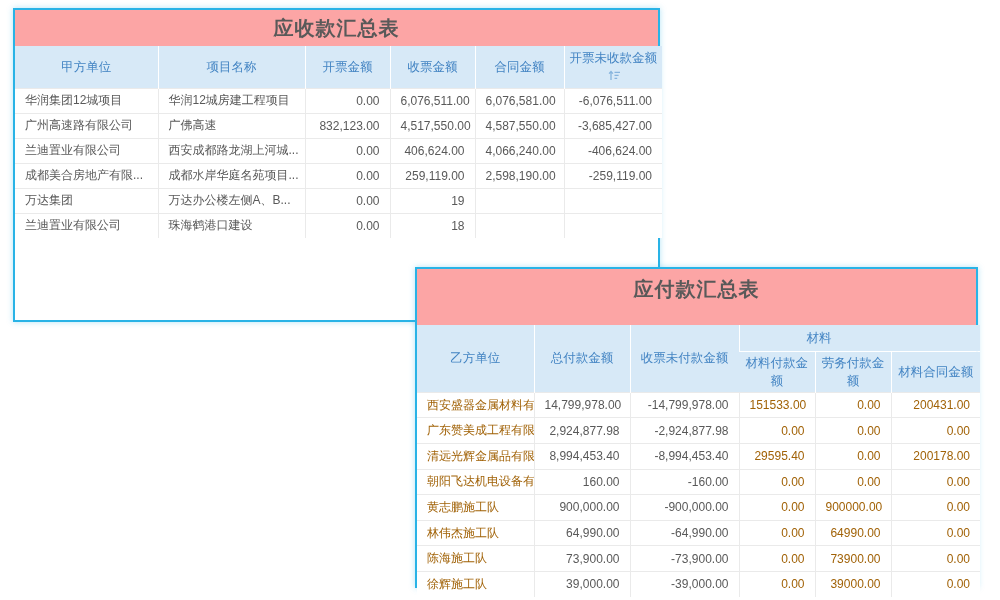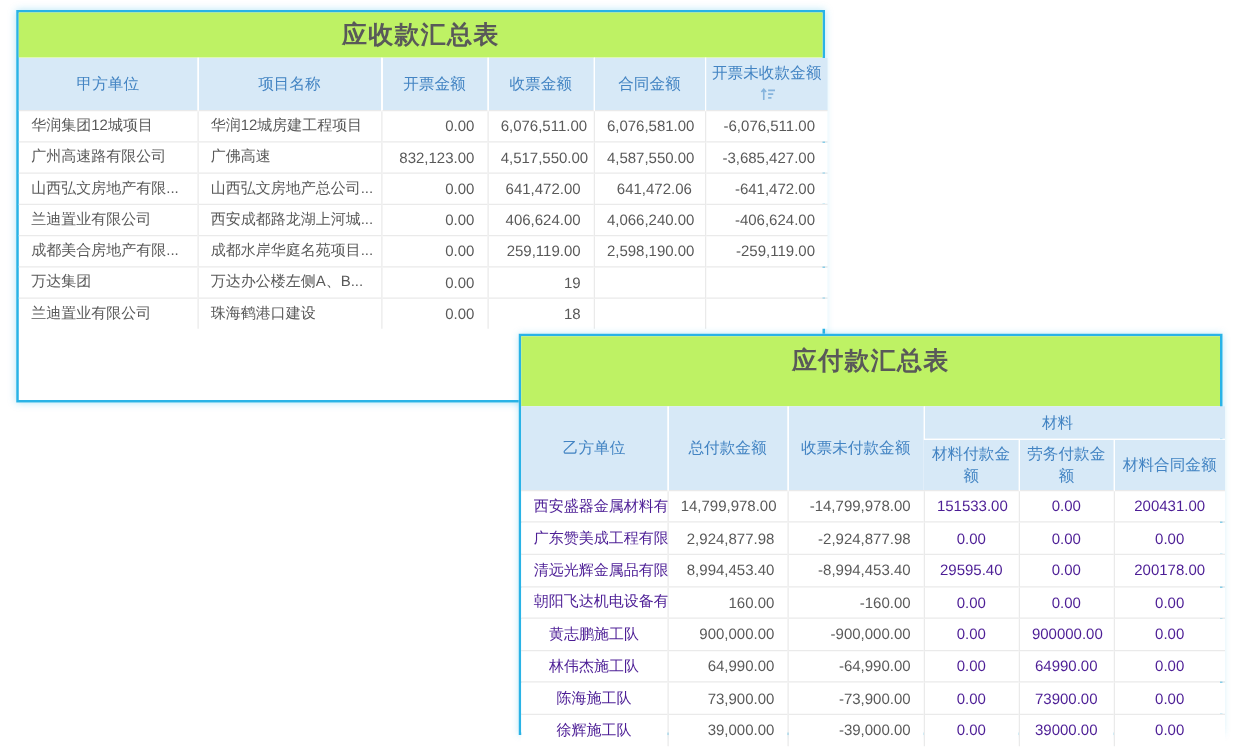--- a/index.html
+++ b/index.html
@@ -11,52 +11,52 @@
   .panel {
     position:absolute; box-sizing:border-box; background:#ffffff;
     border:2px solid #29b3e6;
     box-shadow:0 0 6px rgba(41,179,230,0.35);
   }
   #panel-receivable { left:13px; top:8px;   width:647px; height:314px; z-index:1; }
   #panel-payable    { left:415px; top:267px; width:563px; height:321px; z-index:2; }
 
   .panel-title {
     text-align:center; font-weight:bold; font-size:20px; color:#595959;
-    background:#bef264; letter-spacing:1px;
+    background:#fca5a5; letter-spacing:1px;
   }
   #panel-receivable .panel-title { height:36px; line-height:36px; }
   #panel-payable    .panel-title { height:56px; line-height:40px; }
 
   table { border-collapse:collapse; table-layout:fixed; width:100%; }
 
   thead th {
     background:#d7e9f7; color:#4384c3; font-weight:normal; font-size:12.5px;
     text-align:center; padding:2px 4px; box-sizing:border-box;
     border-left:1px solid rgba(255,255,255,0.95);
     border-top:1px solid rgba(255,255,255,0.95);
     line-height:1.45; overflow:hidden;
   }
   thead tr:first-child th { border-top:none; }
   thead th:first-child { border-left:none; }
   #panel-receivable thead th { height:42px; }
   #panel-payable th.main-col { height:64px; }
-  #panel-payable th.group-col { height:26px; text-align:left; padding-left:94px; }
+  #panel-payable th.group-col { height:26px; text-align:left; padding-left:67px; }
   #panel-payable tr.sub-row th { height:38px; }
 
   tbody td {
     height:25px; font-size:12px; color:#595959; padding:0 10px;
     border-top:1px solid #eaeaea; border-left:1px solid #eaeaea;
     white-space:nowrap; overflow:hidden; box-sizing:border-box;
     background:#ffffff;
   }
   #panel-payable tbody td { height:25.6px; }
   tbody td:first-child { border-left:none; }
   td.L { text-align:left; }
   td.R { text-align:right; }
-  td.link { color:#4c1d95;text-align:center; }
+  td.link { color:#a16207; }
 
   
   #panel-receivable tbody tr:nth-child(8) td:nth-child(4),
   #panel-receivable tbody tr:nth-child(9) td:nth-child(4) { padding-right:60px; }
 
   .sort-icon { display:inline-block; vertical-align:-1px; margin-left:3px; }
 </style>
 </head>
 <body>
 
@@ -97,28 +97,20 @@
           </tr>
           <tr>
             <td class="L">广州高速路有限公司</td>
             <td class="L">广佛高速</td>
             <td class="R">832,123.00</td>
             <td class="R">4,517,550.00</td>
             <td class="R">4,587,550.00</td>
             <td class="R">-3,685,427.00</td>
           </tr>
           <tr>
-            <td class="L">山西弘文房地产有限...</td>
-            <td class="L">山西弘文房地产总公司...</td>
-            <td class="R">0.00</td>
-            <td class="R">641,472.00</td>
-            <td class="R">641,472.06</td>
-            <td class="R">-641,472.00</td>
-          </tr>
-          <tr>
             <td class="L">兰迪置业有限公司</td>
             <td class="L">西安成都路龙湖上河城...</td>
             <td class="R">0.00</td>
             <td class="R">406,624.00</td>
             <td class="R">4,066,240.00</td>
             <td class="R">-406,624.00</td>
           </tr>
           <tr>
             <td class="L">成都美合房地产有限...</td>
             <td class="L">成都水岸华庭名苑项目...</td>

